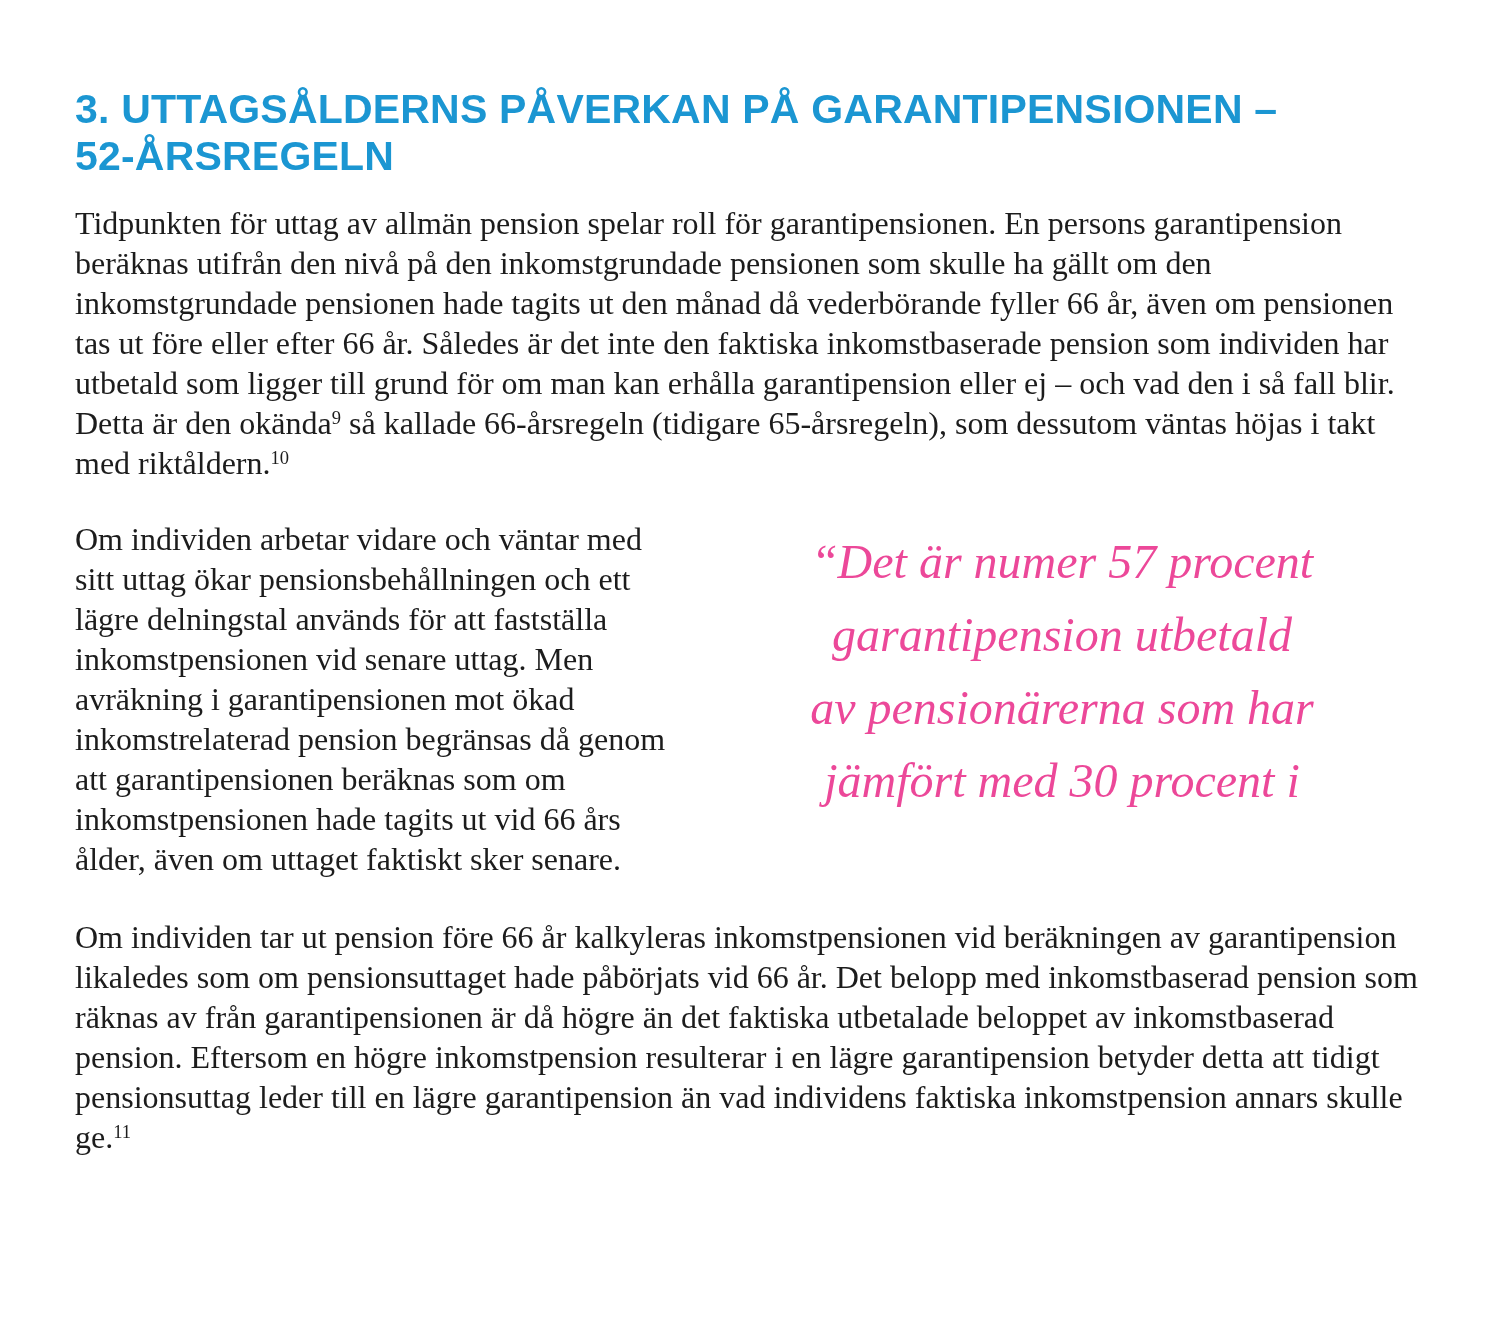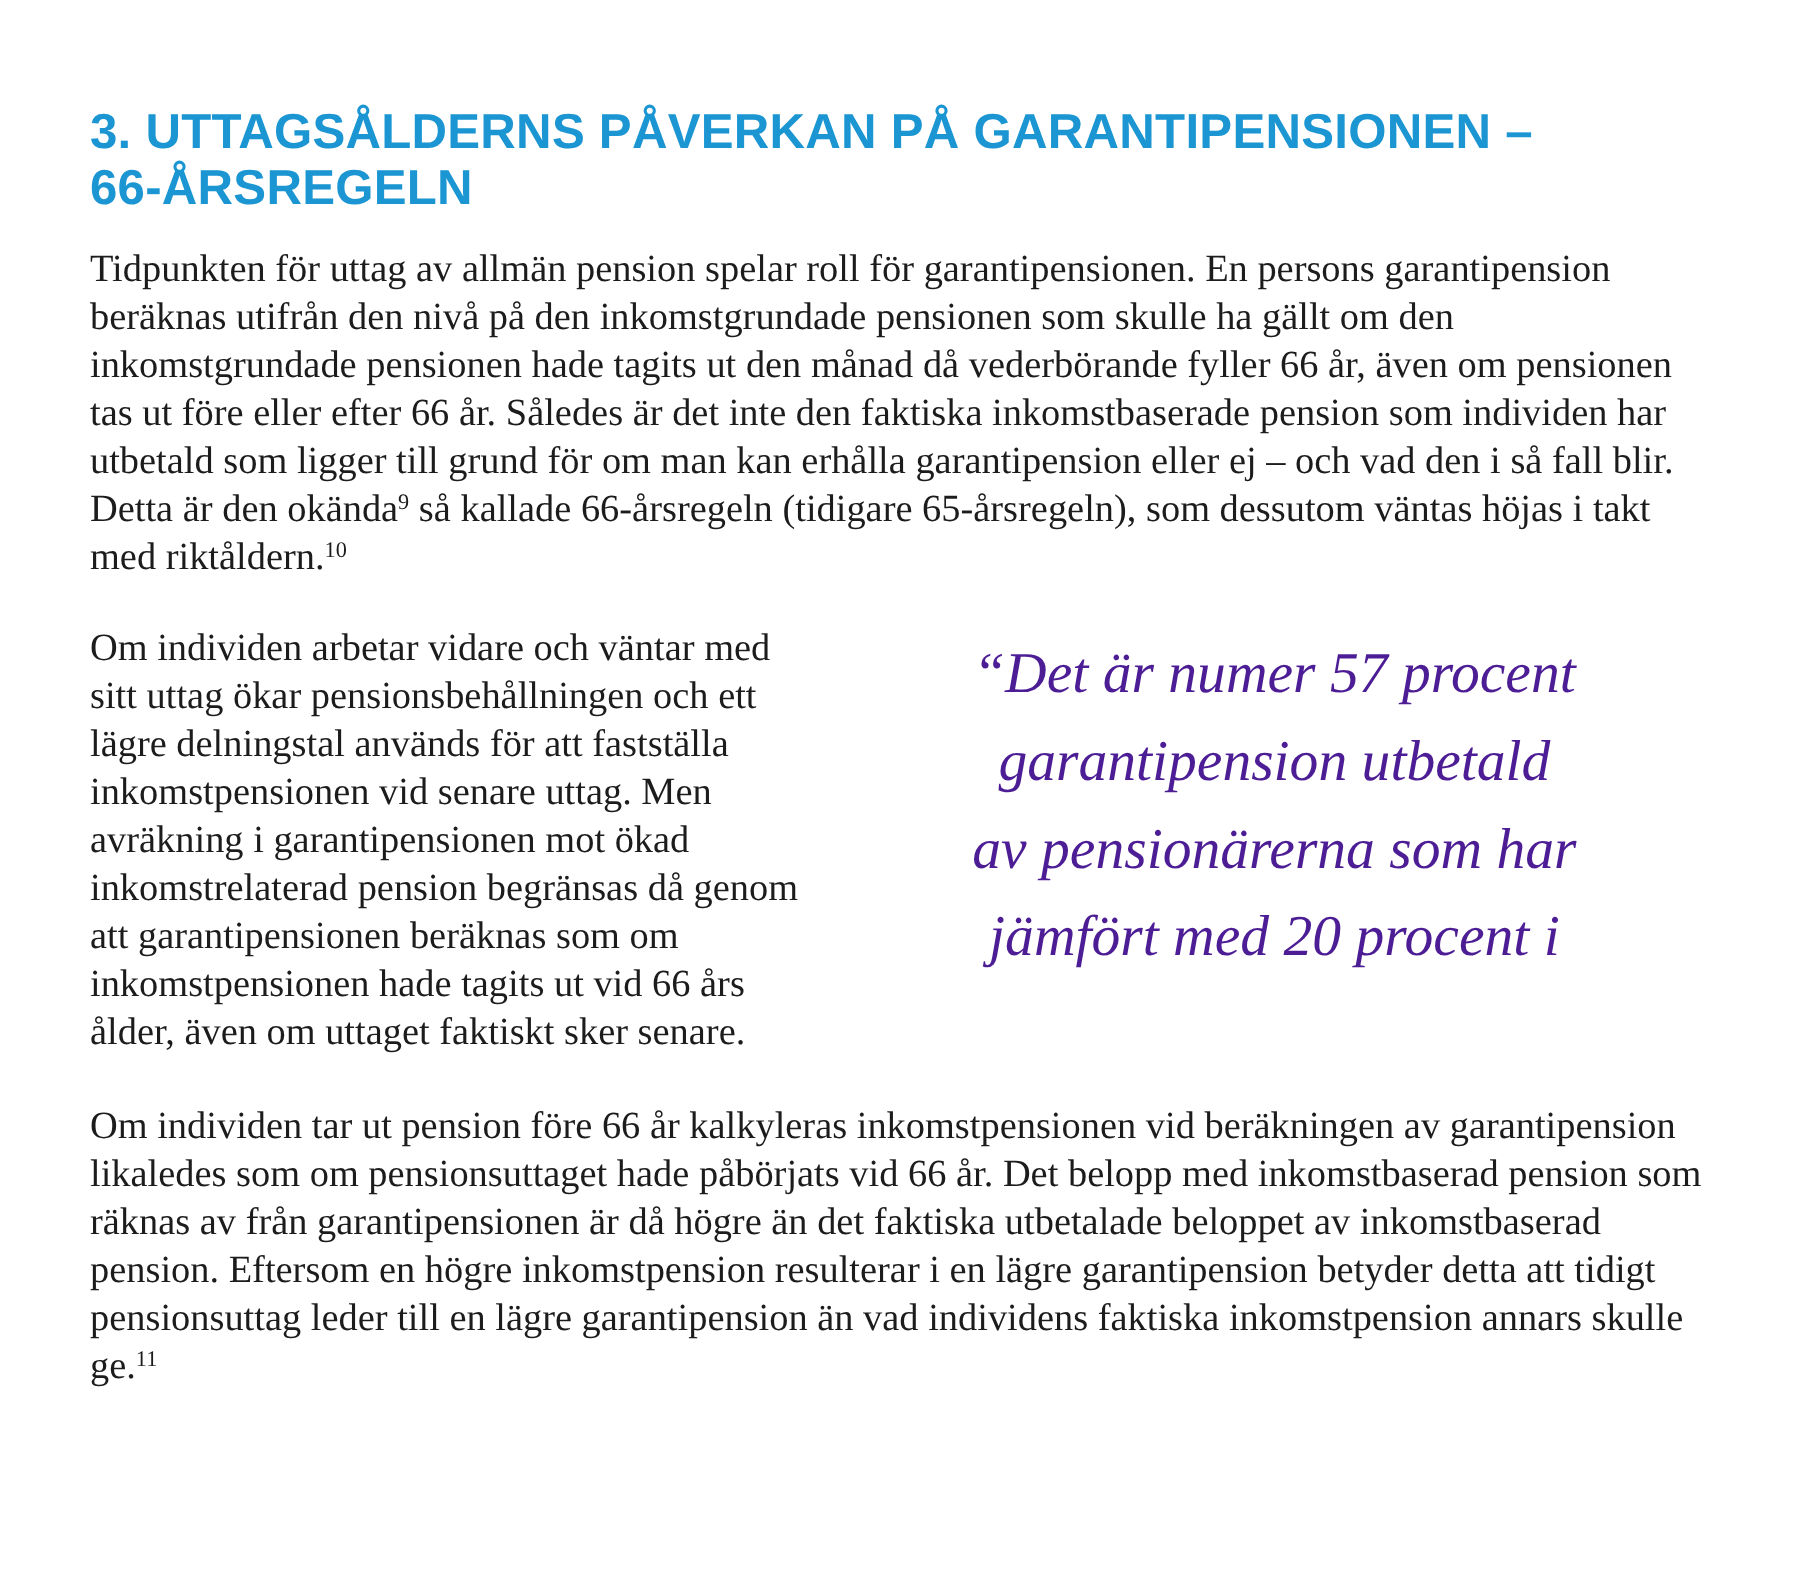--- a/index.html
+++ b/index.html
@@ -48,52 +48,52 @@
     flex: 1 1 auto;
     display: flex;
     justify-content: center;
   }
   .pullquote {
     margin-top: 6px;
     font-family: "Liberation Serif", serif;
     font-style: italic;
     font-size: 48px;
     line-height: 73px;
-    color: #4c1d95;
+    color: #ec4899;
     text-align: center;
   }
   .pullquote span { display: block; }
   .closing { margin-top: 38px; }
   sup.fnref {
     font-size: 58%;
     line-height: 0;
     vertical-align: baseline;
     position: relative;
     top: -0.55em;
   }
 </style>
 </head>
 <body>
 
 <div class="page">
 
   <h1 class="heading">
     <span>3. UTTAGSÅLDERNS PÅVERKAN PÅ GARANTIPENSIONEN –</span>
-    <span>66-ÅRSREGELN</span>
+    <span>52-ÅRSREGELN</span>
   </h1>
 
   <p class="body-par intro"><span>Tidpunkten för uttag av allmän pension spelar roll för garantipensionen. En persons garantipension beräknas utifrån den nivå på den inkomstgrundade pensionen som skulle ha gällt om den inkomstgrundade pensionen hade tagits ut den månad då vederbörande fyller 66 år, även om pensionen tas ut före eller efter 66 år. Således är det inte den faktiska inkomstbaserade pension som individen har utbetald som ligger till grund för om man kan erhålla garantipension eller ej – och vad den i så fall blir. Detta är den okända</span><sup class="fnref">9</sup><span> så kallade 66-årsregeln (tidigare 65-årsregeln), som dessutom väntas höjas i takt med riktåldern.</span><sup class="fnref">10</sup></p>
 
   <div class="columns">
     <p class="body-par left-col">Om individen arbetar vidare och väntar med sitt uttag ökar pensionsbehållningen och ett lägre delningstal används för att fastställa inkomstpensionen vid senare uttag. Men avräkning i garantipensionen mot ökad inkomstrelaterad pension begränsas då genom att garantipensionen beräknas som om inkomstpensionen hade tagits ut vid 66 års ålder, även om uttaget faktiskt sker senare.</p>
     <div class="quote-wrap">
       <div class="pullquote">
         <span>“Det är numer 57 procent</span>
         <span>garantipension utbetald</span>
         <span>av pensionärerna som har</span>
-        <span>jämfört med 20 procent i</span>
+        <span>jämfört med 30 procent i</span>
       </div>
     </div>
   </div>
 
   <p class="body-par closing"><span>Om individen tar ut pension före 66 år kalkyleras inkomstpensionen vid beräkningen av garantipension likaledes som om pensionsuttaget hade påbörjats vid 66 år. Det belopp med inkomstbaserad pension som räknas av från garantipensionen är då högre än det faktiska utbetalade beloppet av inkomstbaserad pension. Eftersom en högre inkomstpension resulterar i en lägre garantipension betyder detta att tidigt pensionsuttag leder till en lägre garantipension än vad individens faktiska inkomstpension annars skulle ge.</span><sup class="fnref">11</sup></p>
 
 </div>
 
 </body></html>

